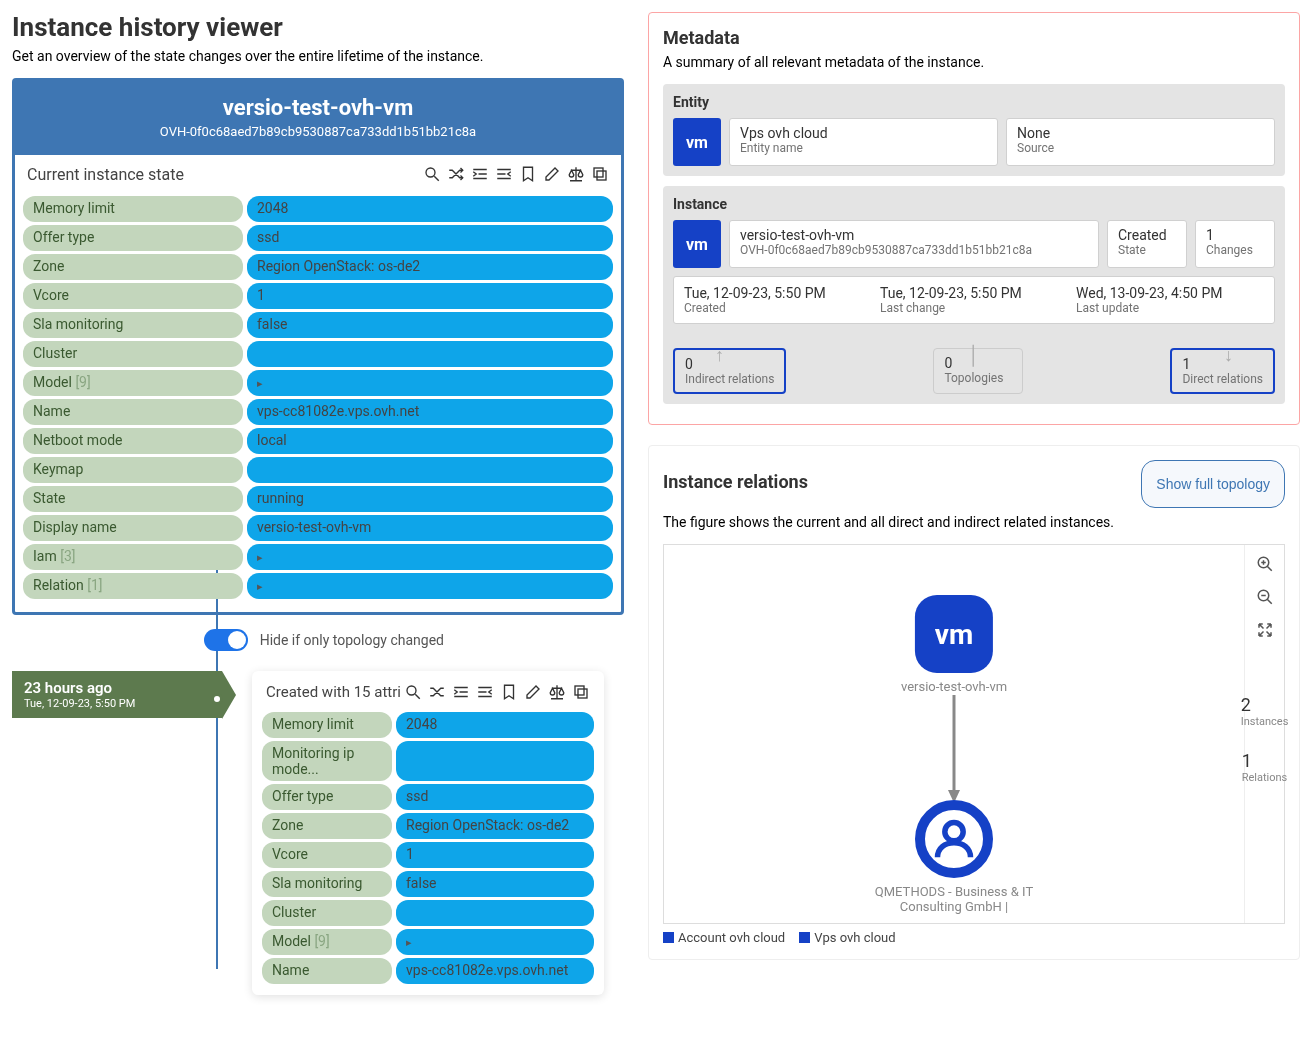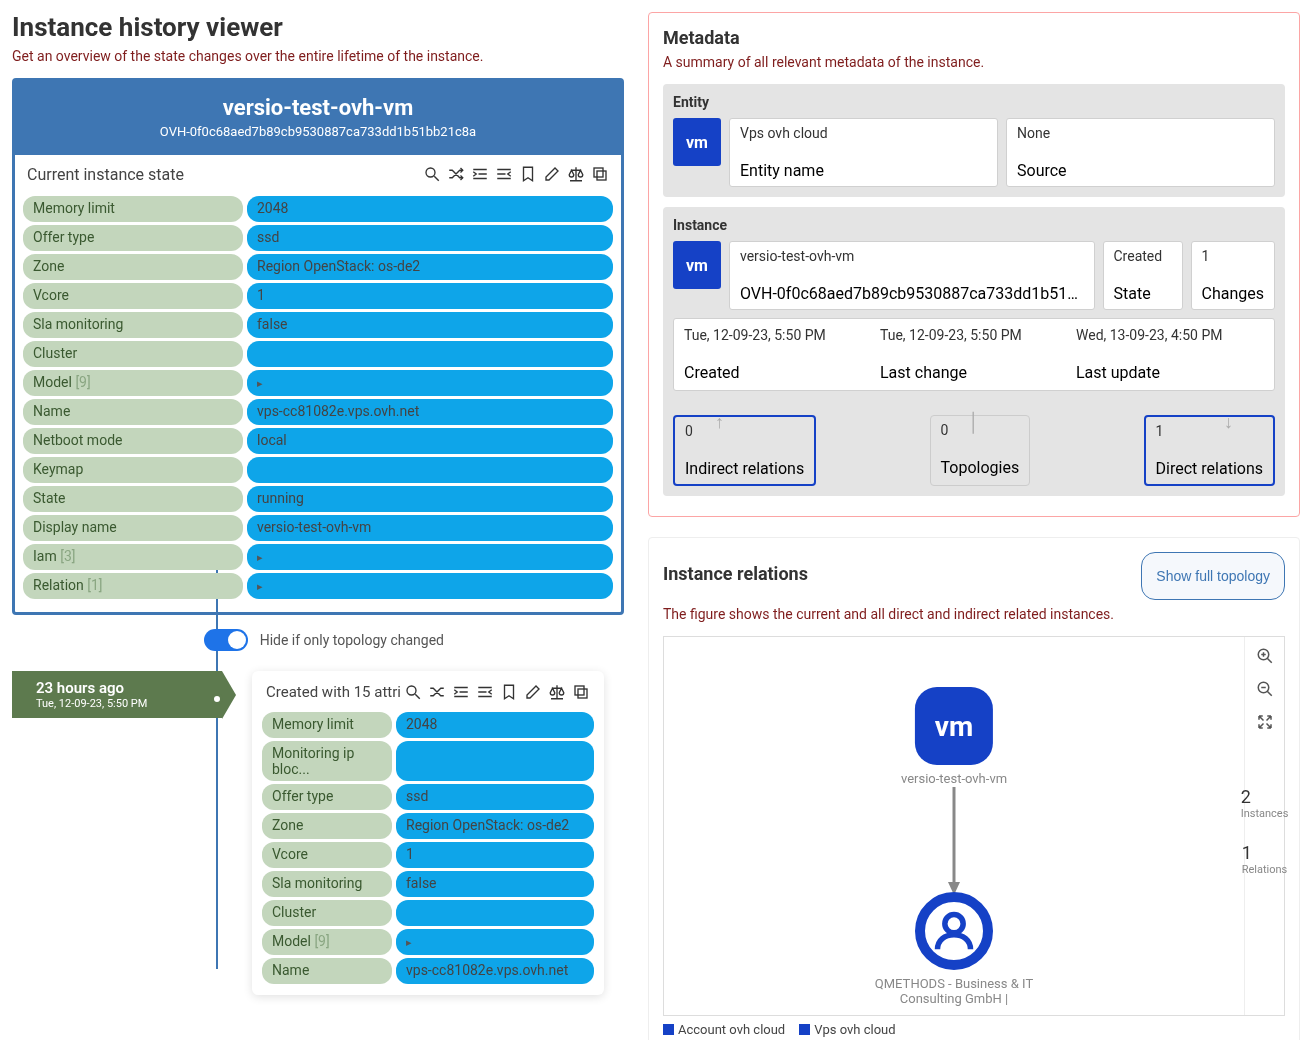--- a/index.html
+++ b/index.html
@@ -2,21 +2,21 @@
 <html><head>
 <meta charset="utf-8">
 <style>
 * { box-sizing: border-box; margin: 0; padding: 0; }
 body { font-family: -apple-system, BlinkMacSystemFont, "Segoe UI", Roboto, sans-serif; font-size: 14px; color: #333; background: #fff; }
 .layout { display: flex; }
 .left { width: 636px; padding: 12px; }
 .right { width: 676px; padding: 12px; }
 h1 { font-size: 26px; font-weight: 700; color: #333; margin-bottom: 6px; }
 h2 { font-size: 18px; font-weight: 700; color: #333; margin-bottom: 6px; }
-.subtitle { font-size: 14px; color: #7f1d1d; margin-bottom: 14px; }
+.subtitle { font-size: 14px; color: #000000; margin-bottom: 14px; }
 .instance-card { border: 3px solid #3e76b3; border-radius: 4px; }
 .instance-header { background: #3e76b3; color: #fff; text-align: center; padding: 14px 10px 16px; }
 .instance-title { font-size: 22px; font-weight: 700; }
 .instance-id { font-size: 13px; margin-top: 4px; }
 .state-bar { display: flex; justify-content: space-between; align-items: flex-start; padding: 10px 12px; }
 .state-label { font-size: 16px; color: #444; }
 .icon-row { display: flex; gap: 6px; }
 .icon-row svg { width: 18px; height: 18px; stroke: #333; stroke-width: 1.8; fill: none; }
 .icon-row .scales svg, .icon-row .copy svg { fill: #333; stroke: none; }
 .prop-table { padding: 0 8px 10px; }
@@ -25,36 +25,36 @@
 .prop-key .cnt { color: #8aa682; }
 .prop-val { flex: 1; background: #0ea5e9; border-radius: 12px; padding: 4px 10px; margin-left: 4px; color: #444; font-size: 14px; min-height: 26px; }
 .caret::before { content: "▸"; color: #555; font-size: 11px; }
 .timeline-wrap { position: relative; margin-top: 14px; }
 .toggle-row { display: flex; align-items: center; gap: 12px; justify-content: flex-end; padding-right: 180px; margin-bottom: 20px; }
 .toggle { width: 44px; height: 22px; background: #1e73e8; border-radius: 11px; position: relative; }
 .toggle::after { content: ""; position: absolute; width: 18px; height: 18px; background: #fff; border-radius: 50%; top: 2px; right: 2px; }
 .toggle-label { color: #555; font-size: 14px; }
 .tl-body { display: flex; }
 .tl-left { width: 210px; position: relative; }
-.tl-badge { background: #5d7a4e; color: #fff; padding: 8px 24px; position: relative; }
+.tl-badge { background: #5d7a4e; color: #fff; padding: 8px 12px; position: relative; }
 .tl-badge::after { content: ""; position: absolute; right: -14px; top: 0; border-top: 24px solid transparent; border-bottom: 24px solid transparent; border-left: 14px solid #5d7a4e; }
 .tl-ago { font-weight: 600; font-size: 15px; }
 .tl-time { font-size: 11px; }
 .tl-dot { position: absolute; left: 199px; top: 22px; width: 12px; height: 12px; border: 3px solid #5d7a4e; background: #fff; border-radius: 50%; }
 .tl-line { position: absolute; left: 204px; top: -60px; width: 2px; height: 400px; background: #3e76b3; z-index: -1; }
 .tl-card { flex: 1; margin-left: 30px; background: #fff; box-shadow: 0 2px 10px rgba(0,0,0,0.12); border-radius: 6px; padding: 10px 10px 8px; max-width: 352px; }
 .meta-panel { background: #fff; border: 1px solid #fca5a5; border-radius: 4px; padding: 14px 14px 20px; margin-bottom: 20px; }
 .meta-section { background: #e4e4e4; border-radius: 4px; padding: 10px; margin-top: 10px; }
 .meta-label { font-weight: 700; color: #333; margin-bottom: 8px; }
 .meta-row { display: flex; gap: 8px; }
 .vm-badge { width: 48px; height: 48px; background: #1541c6; color: #fff; display: flex; align-items: center; justify-content: center; font-weight: 700; font-size: 16px; border-radius: 3px; flex-shrink: 0; }
 .meta-box { flex: 1; background: #fff; border: 1px solid #d0d0d0; border-radius: 3px; padding: 6px 10px; }
 .meta-box.sm { flex: 0 0 auto; min-width: 80px; }
 .meta-val { color: #333; font-size: 14px; }
-.meta-sub { color: #000000; font-size: 16px; margin-top: 20px; }
+.meta-sub { color: #737373; font-size: 12px; }
 .ts-row { display: flex; gap: 8px; margin-top: 8px; background: #fff; border: 1px solid #d0d0d0; border-radius: 3px; padding: 8px 10px; }
 .ts-col { flex: 1; }
 .count-row { display: flex; justify-content: space-between; margin-top: 24px; gap: 10px; }
 .count-box { border: 1px solid #ccc; border-radius: 4px; padding: 6px 10px; min-width: 90px; }
 .count-box.active { border-color: #1541c6; border-width: 2px; }
 .relations-panel { background: #fff; border: 1px solid #eee; border-radius: 4px; padding: 14px; }
 .rel-head { display: flex; justify-content: space-between; align-items: center; }
 .topo-btn { border: 1px solid #3e76b3; color: #3e76b3; background: #f5f8fc; padding: 15px 14px; border-radius: 14px; font-size: 14px; cursor: pointer; }
 .figure { border: 1px solid #ddd; margin-top: 14px; height: 380px; position: relative; display: flex; }
 .canvas { flex: 1; position: relative; }
@@ -223,21 +223,21 @@
                     <rect x="4" y="4" width="12" height="12" stroke="#333" stroke-width="1.8" fill="none"></rect>
                   </svg></span>
             </div>
           </div>
           <div class="prop-table" id="props-tl" style="padding:0">
               <div class="prop-row">
                 <div class="prop-key" style="width: 130px;">Memory limit </div>
                 <div class="prop-val">2048</div>
               </div>
               <div class="prop-row">
-                <div class="prop-key" style="width: 130px;">Monitoring ip bloc... </div>
+                <div class="prop-key" style="width: 130px;">Monitoring ip mode... </div>
                 <div class="prop-val"></div>
               </div>
               <div class="prop-row">
                 <div class="prop-key" style="width: 130px;">Offer type </div>
                 <div class="prop-val">ssd</div>
               </div>
               <div class="prop-row">
                 <div class="prop-key" style="width: 130px;">Zone </div>
                 <div class="prop-val">Region OpenStack: os-de2</div>
               </div>

